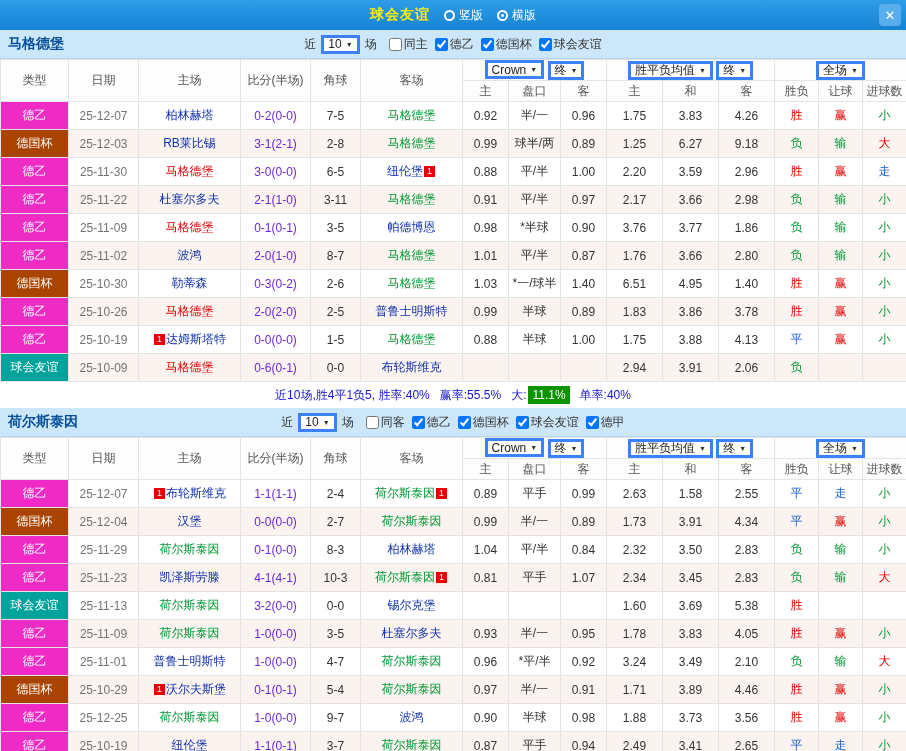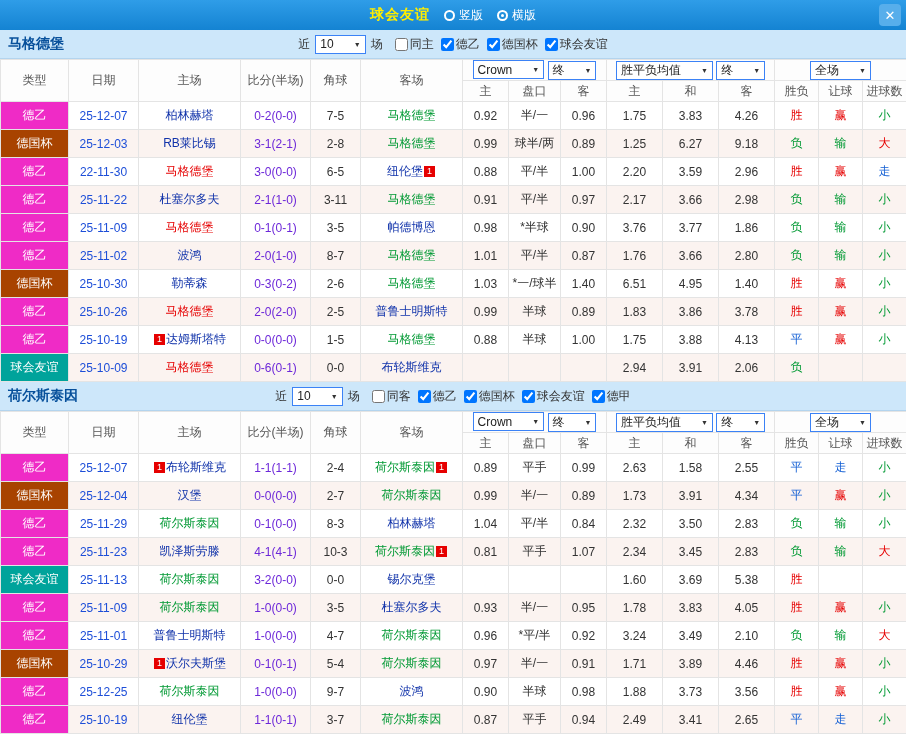--- a/index.html
+++ b/index.html
@@ -13,31 +13,31 @@
 .radio-circle.checked::after{content:"";position:absolute;left:2px;top:2px;right:2px;bottom:2px;background:#fff;border-radius:50%}
 .close-btn{position:absolute;right:5px;top:4px;width:22px;height:22px;background:#57aeeb;border-radius:4px;
   color:#fff;font-size:13px;font-weight:bold;display:flex;align-items:center;justify-content:center;cursor:pointer}
 .section-header{height:29px;background:#cde7fa;border-bottom:1px solid #b3d4ee;position:relative;
   display:flex;align-items:center}
 .team-title{position:absolute;left:8px;font-size:14px;font-weight:bold;color:#07509b}
 .filter-bar{margin:0 auto;display:inline-flex;align-items:center;gap:5px;color:#333}
 .filter-checks{display:inline-flex;align-items:center}
 .cb{display:inline-flex;align-items:center;margin-left:7px;cursor:pointer}
 .cb input{width:13px;height:13px;margin-right:2px}
-.ui-select{display:inline-flex;align-items:center;gap:20px;height:19px;background:#fff;
-  border:1px solid #3b82f6;padding:0 4px;cursor:pointer;color:#222;font-size:12px}
+.ui-select{display:inline-flex;align-items:center;gap:4px;height:19px;background:#fff;
+  border:3px solid #3b82f6;padding:0 4px;cursor:pointer;color:#222;font-size:12px}
 .arr{font-size:7px;color:#333}
 table{width:906px;border-collapse:collapse;table-layout:fixed}
 th,td{border:1px solid #e4e4e4;text-align:center;vertical-align:middle;overflow:hidden;white-space:nowrap}
 thead th{background:#fdfdfd;color:#555;font-weight:normal;height:21px}
 tbody td{height:28px}
 tbody tr:nth-child(even) td{background:#fbf3f0}
 .type-cell{color:#fff}
 .score-cell{color:#6d28d9}
-.date-cell{color:#1d4ed8}
+.date-cell{color:#737373}
 .team{cursor:pointer}
 .redcard{display:inline-block;width:11px;height:11px;line-height:11px;background:#e60000;color:#fff;
   font-size:9px;text-align:center;margin:0 1px;vertical-align:1px}
 .summary-bar{height:26px;display:flex;align-items:center;justify-content:center;gap:10px;
   color:#1515cd;background:#fff}
 .sum-box{background:#0b9300;color:#fff;padding:2px 4px}
 </style>
 </head>
 <body>
 
@@ -179,21 +179,21 @@
           <td class="odds-cell">0.89</td>
           <td class="odds-cell">1.25</td>
           <td class="odds-cell">6.27</td>
           <td class="odds-cell">9.18</td>
           <td class="flag-cell" style="color: rgb(0, 153, 51);">负</td>
           <td class="flag-cell" style="color: rgb(0, 153, 51);">输</td>
           <td class="flag-cell" style="color: rgb(230, 0, 0);">大</td>
         </tr>
         <tr>
           <td class="type-cell" style="background: rgb(239, 43, 198);">德乙</td>
-          <td class="date-cell">22-11-30</td>
+          <td class="date-cell">25-11-30</td>
           <td><span class="team" style="color: rgb(230, 0, 0);">马格德堡</span></td>
           <td class="score-cell">3-0(0-0)</td>
           <td class="corner-cell">6-5</td>
           <td><span class="team" style="color: rgb(17, 51, 170);">纽伦堡</span><span class="redcard">1</span></td>
           <td class="odds-cell">0.88</td>
           <td class="odds-cell">平/半</td>
           <td class="odds-cell">1.00</td>
           <td class="odds-cell">2.20</td>
           <td class="odds-cell">3.59</td>
           <td class="odds-cell">2.96</td>
@@ -315,20 +315,27 @@
           <td class="odds-cell"></td>
           <td class="odds-cell">2.94</td>
           <td class="odds-cell">3.91</td>
           <td class="odds-cell">2.06</td>
           <td class="flag-cell" style="color: rgb(0, 153, 51);">负</td>
           <td class="flag-cell"></td>
           <td class="flag-cell"></td>
         </tr>
       </tbody>
   </table>
+  <div class="summary-bar">
+    <span>近10场,胜4平1负5, 胜率:40%</span>
+    <span>赢率:55.5%</span>
+    <span style="margin-right:-8px">大:</span>
+    <span class="sum-box">11.1%</span>
+    <span>单率:40%</span>
+  </div>
 </div>
 
 <div class="section" id="section-1">
   <div class="section-header">
     <span class="team-title">荷尔斯泰因</span>
     <span class="filter-bar">
       <span>近</span>
       <span class="ui-select">
           <span>10</span>
           <span class="arr">▼</span>

